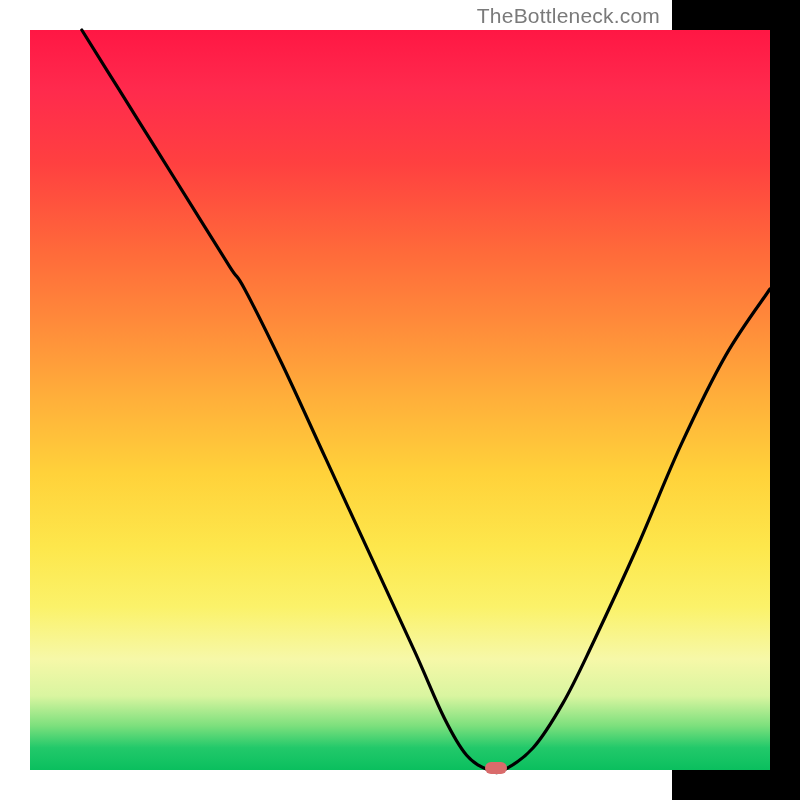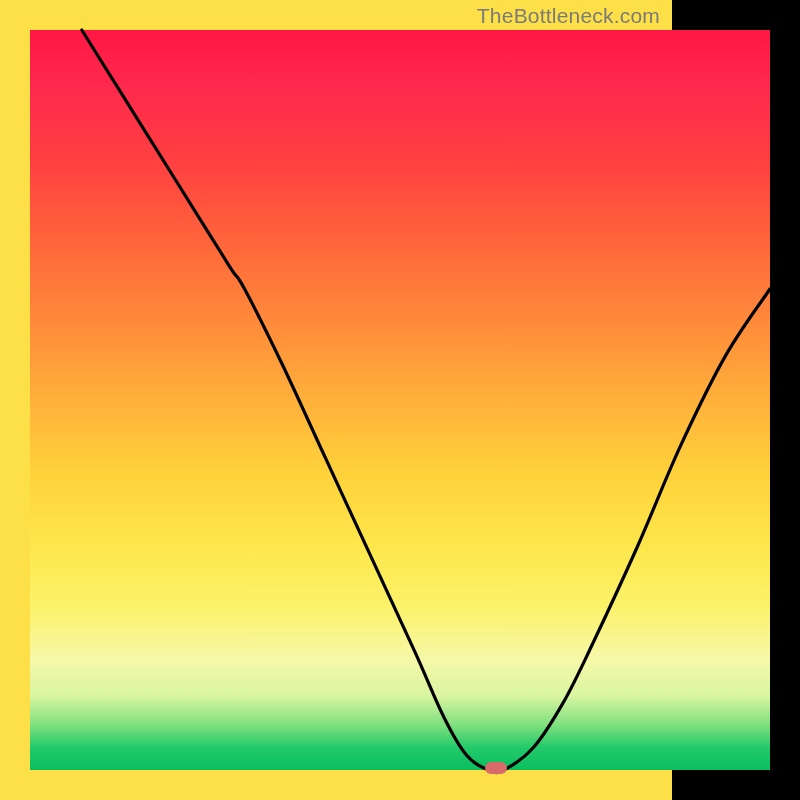--- a/index.html
+++ b/index.html
@@ -8,21 +8,21 @@
     width: 800px;
     height: 800px;
     background: #000;
     overflow: hidden;
     font-family: Arial, Helvetica, sans-serif;
   }
   .frame {
     position: relative;
     width: 672px;
     height: 800px;
-    background: #fde047;
+    background: #ffffff;
   }
   .plot-area {
     position: absolute;
     left: 30px;
     top: 30px;
     width: 740px;
     height: 740px;
     
     background: linear-gradient(
       to bottom,

